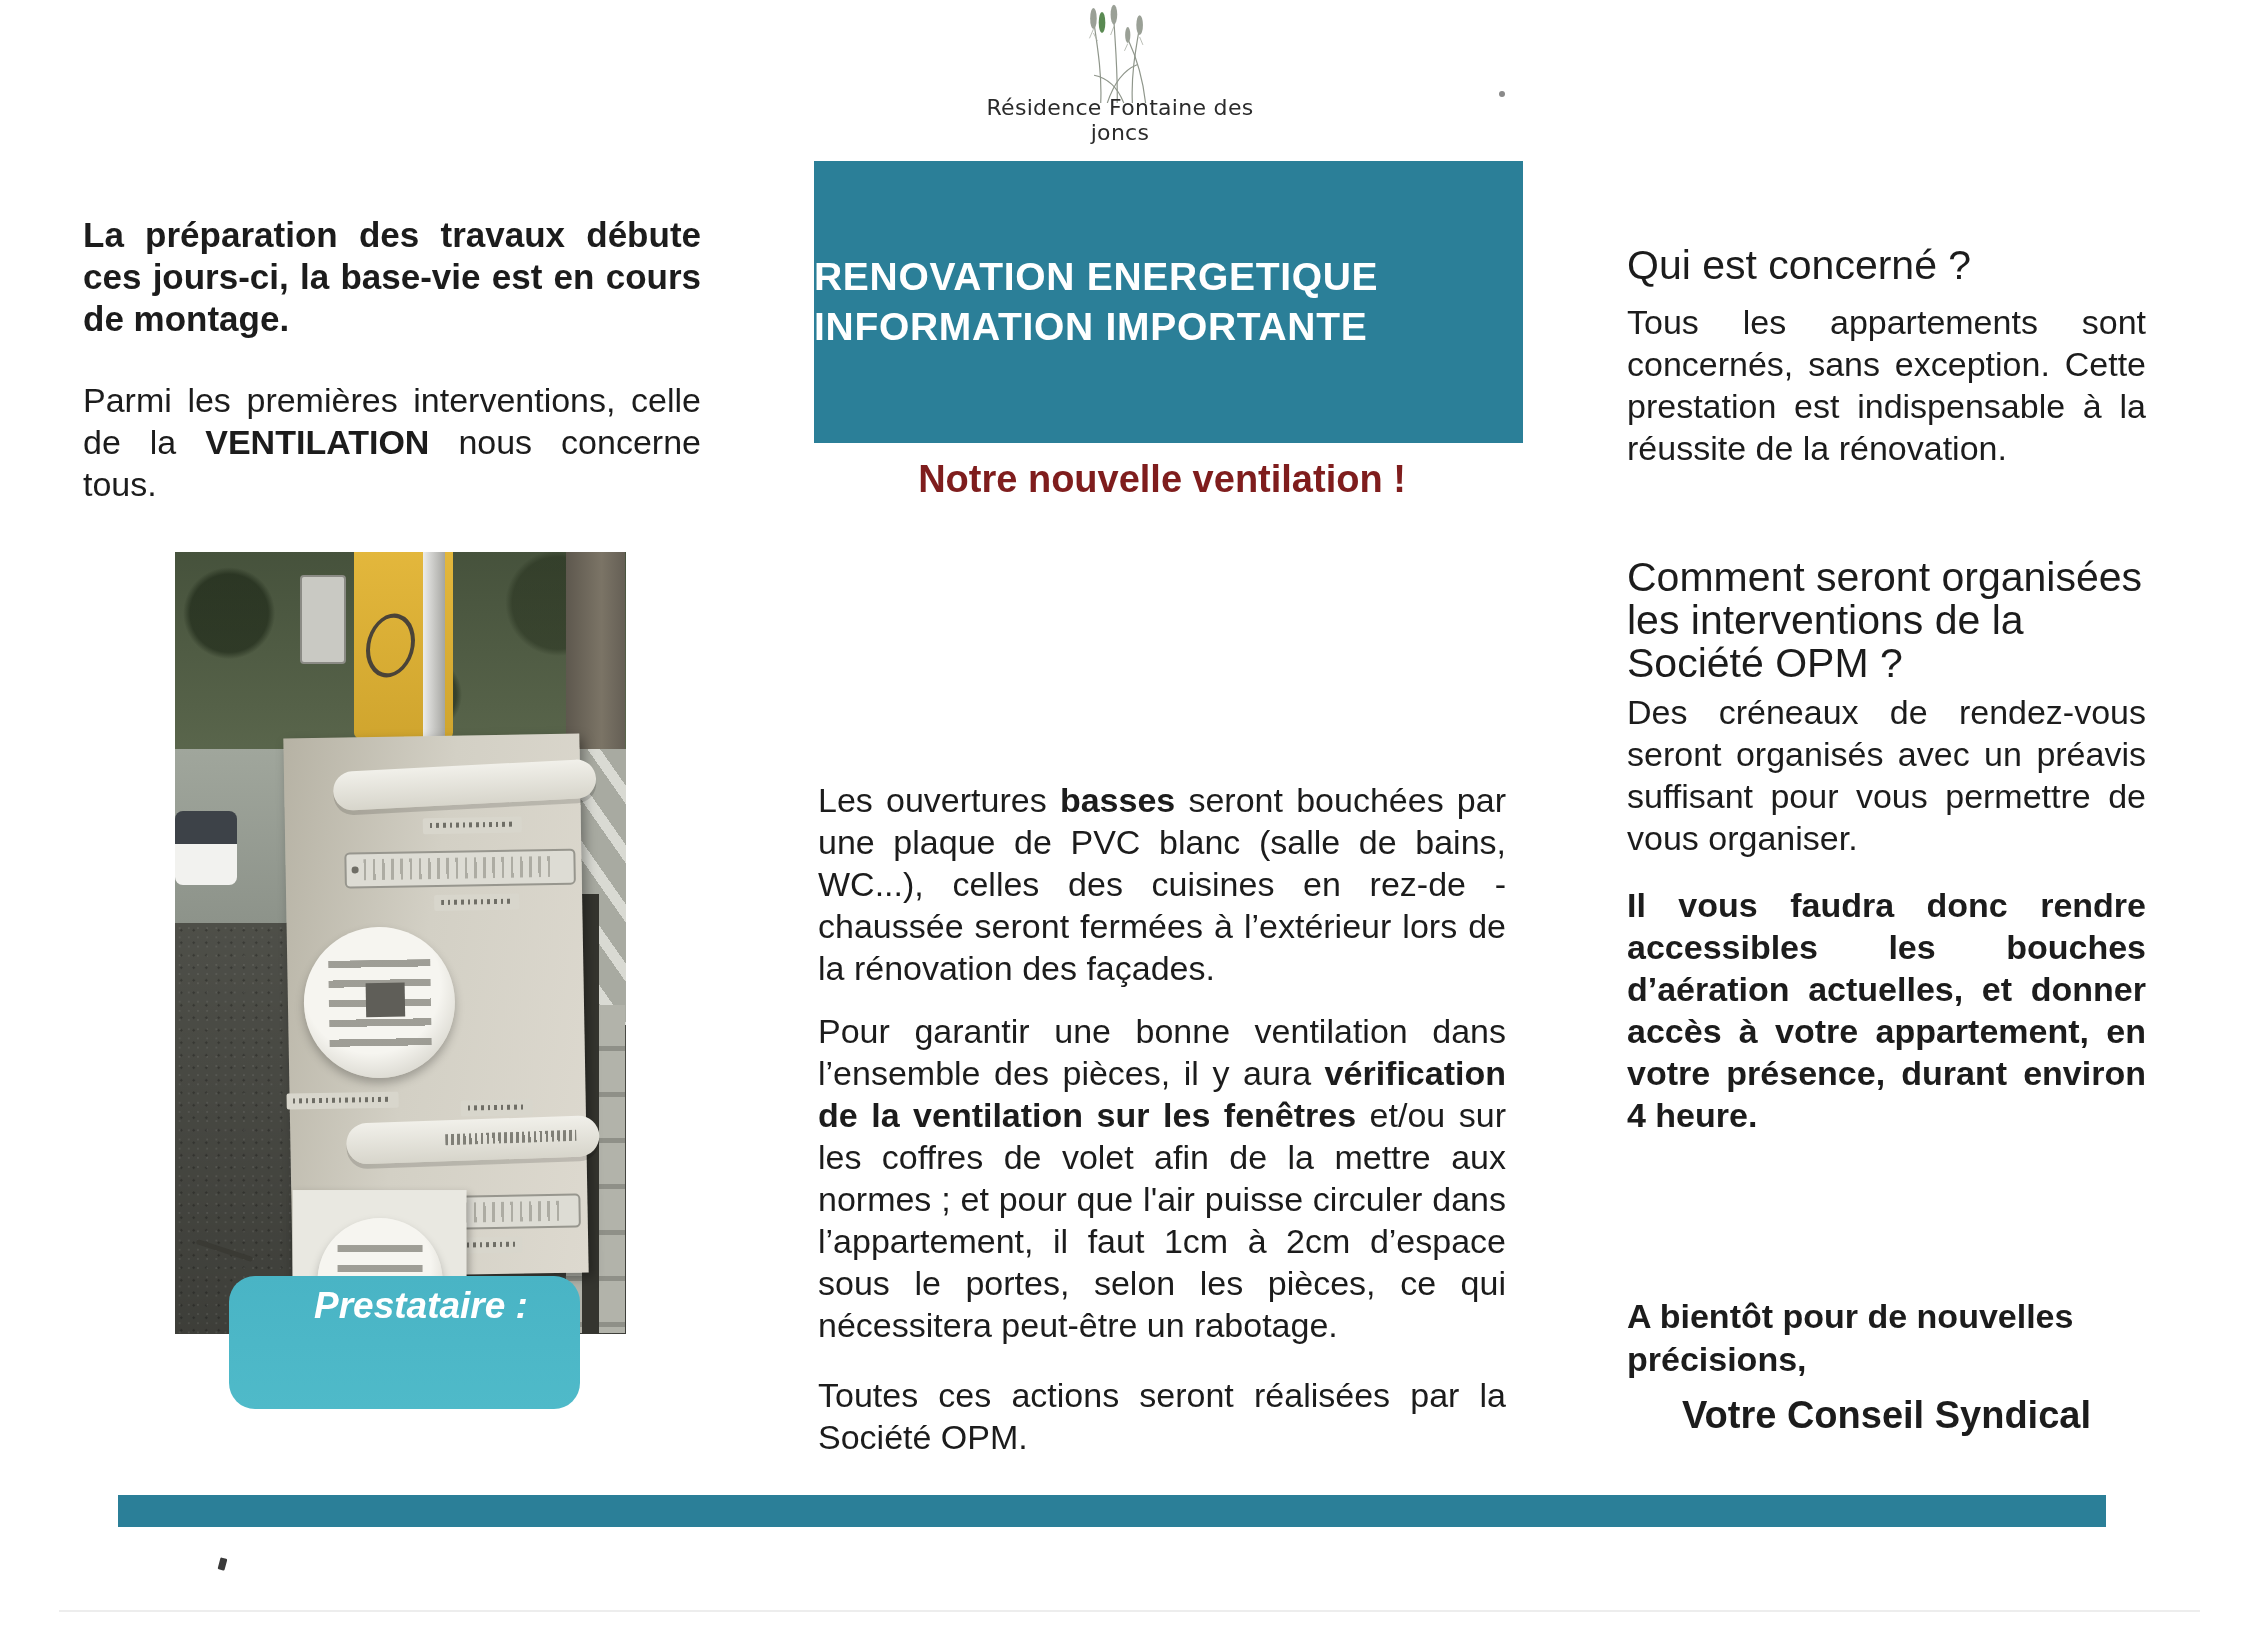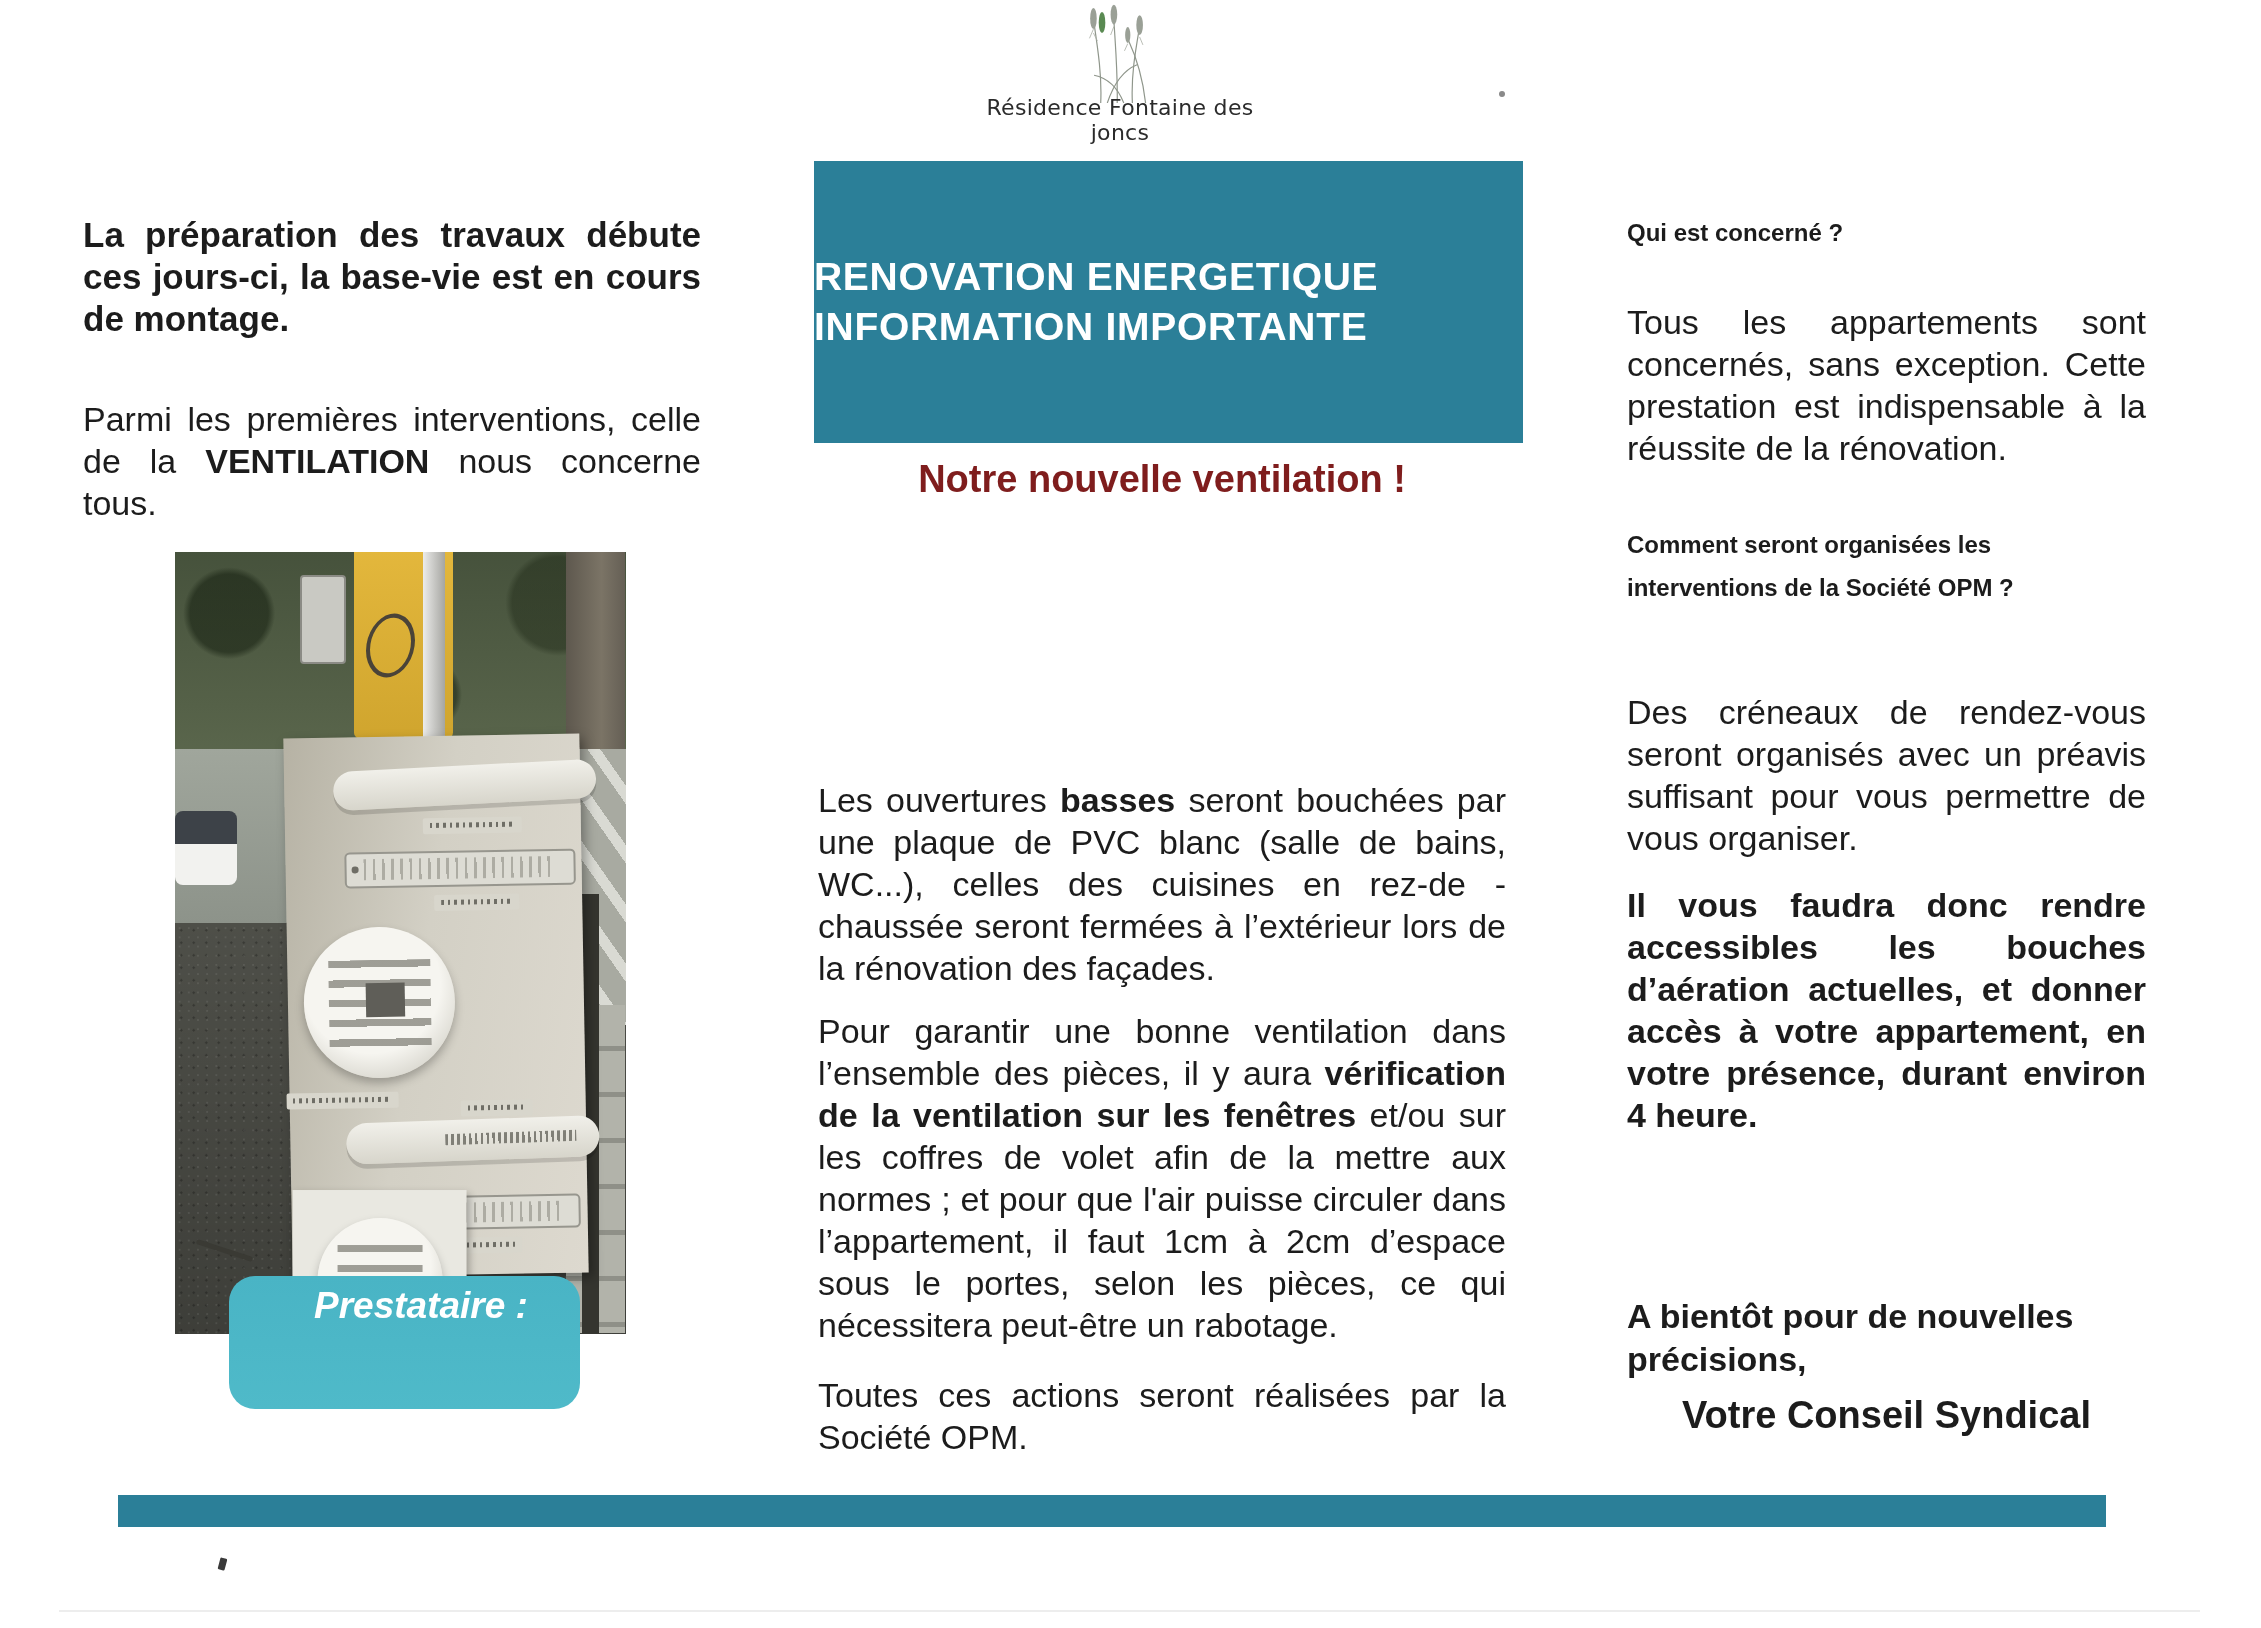--- a/index.html
+++ b/index.html
@@ -13,21 +13,21 @@
   .logo-svg{display:block; margin:0 auto; height:99px;}
   .logo-text{font-family:"DejaVu Sans", sans-serif; font-size:22px; color:#2b2b2b; letter-spacing:0.3px; margin-top:-7.9px;}
   
   p{margin:0;}
   .j{text-align:justify;}
   .b{font-weight:bold;}
   .body-txt{font-size:34px; line-height:42px;}
   
   .lcol{left:83px; width:618px;}
   .lp1{top:214px; font-size:35px; line-height:42px;}
-  .lp2{top:398px;}
+  .lp2{top:379px;}
   
   .photo{left:175px; top:552px; width:451px; height:782px; background:#53544d; overflow:hidden;}
   .ph-trees{left:0; top:0; width:451px; height:204px;
     background:
       radial-gradient(circle at 12% 30%, rgba(20,30,15,.55) 0 39px, transparent 46px),
       radial-gradient(circle at 55% 70%, rgba(25,35,18,.5) 0 33px, transparent 39px),
       radial-gradient(circle at 85% 25%, rgba(30,40,22,.45) 0 46px, transparent 53px),
       linear-gradient(#46523c,#5a664c);}
   .ph-trunk{left:391px; top:0; width:59px; height:227px; background:linear-gradient(90deg,#5e584e,#7b7466 60%,#655f55);}
   .ph-mirror{left:125px; top:23px; width:42px; height:85px; background:#c9c9c3; border:2.6px solid #8b8b85; border-radius:3.9px;}
@@ -93,21 +93,21 @@
   .banner{left:814px; top:161px; width:709px; height:282px; background:#2b7f98;
     display:flex; flex-direction:column; align-items:flex-start; justify-content:center;
     color:#ffffff; font-weight:bold; font-size:39px; line-height:50px; letter-spacing:0.7px; text-align:center;}
   .c-heading{top:458px; font-size:38px; font-weight:bold; color:#7f1d1d; text-align:center;}
   .cp1{top:531px;}
   .cp2{top:779px;}
   .cp3{top:1010px;}
   .cp4{top:1374px;}
   
   .rcol{left:1627px; width:519px;}
-  .r-h{font-size:24px; font-weight:bold; line-height:43px;}
+  .r-h{font-size:41px; font-weight:normal; line-height:43px;margin-top:33px;}
   .rh1{top:211px;}
   .rp1{top:301px;}
   .rh2{top:523px;}
   .rp2{top:691px;}
   .rp3{top:884px;}
   .rclose1{top:1295px; font-weight:bold; line-height:43px;}
   .rclose2{top:1394px; text-align:center; font-weight:bold; font-size:38px;}
   
   .bottom-bar{left:118px; top:1495px; width:1988px; height:32px; background:#2b7f98;}
   .speck1{left:1499px; top:91px; width:5.9px; height:5.9px; background:#8a8a8a; border-radius:50%;}

